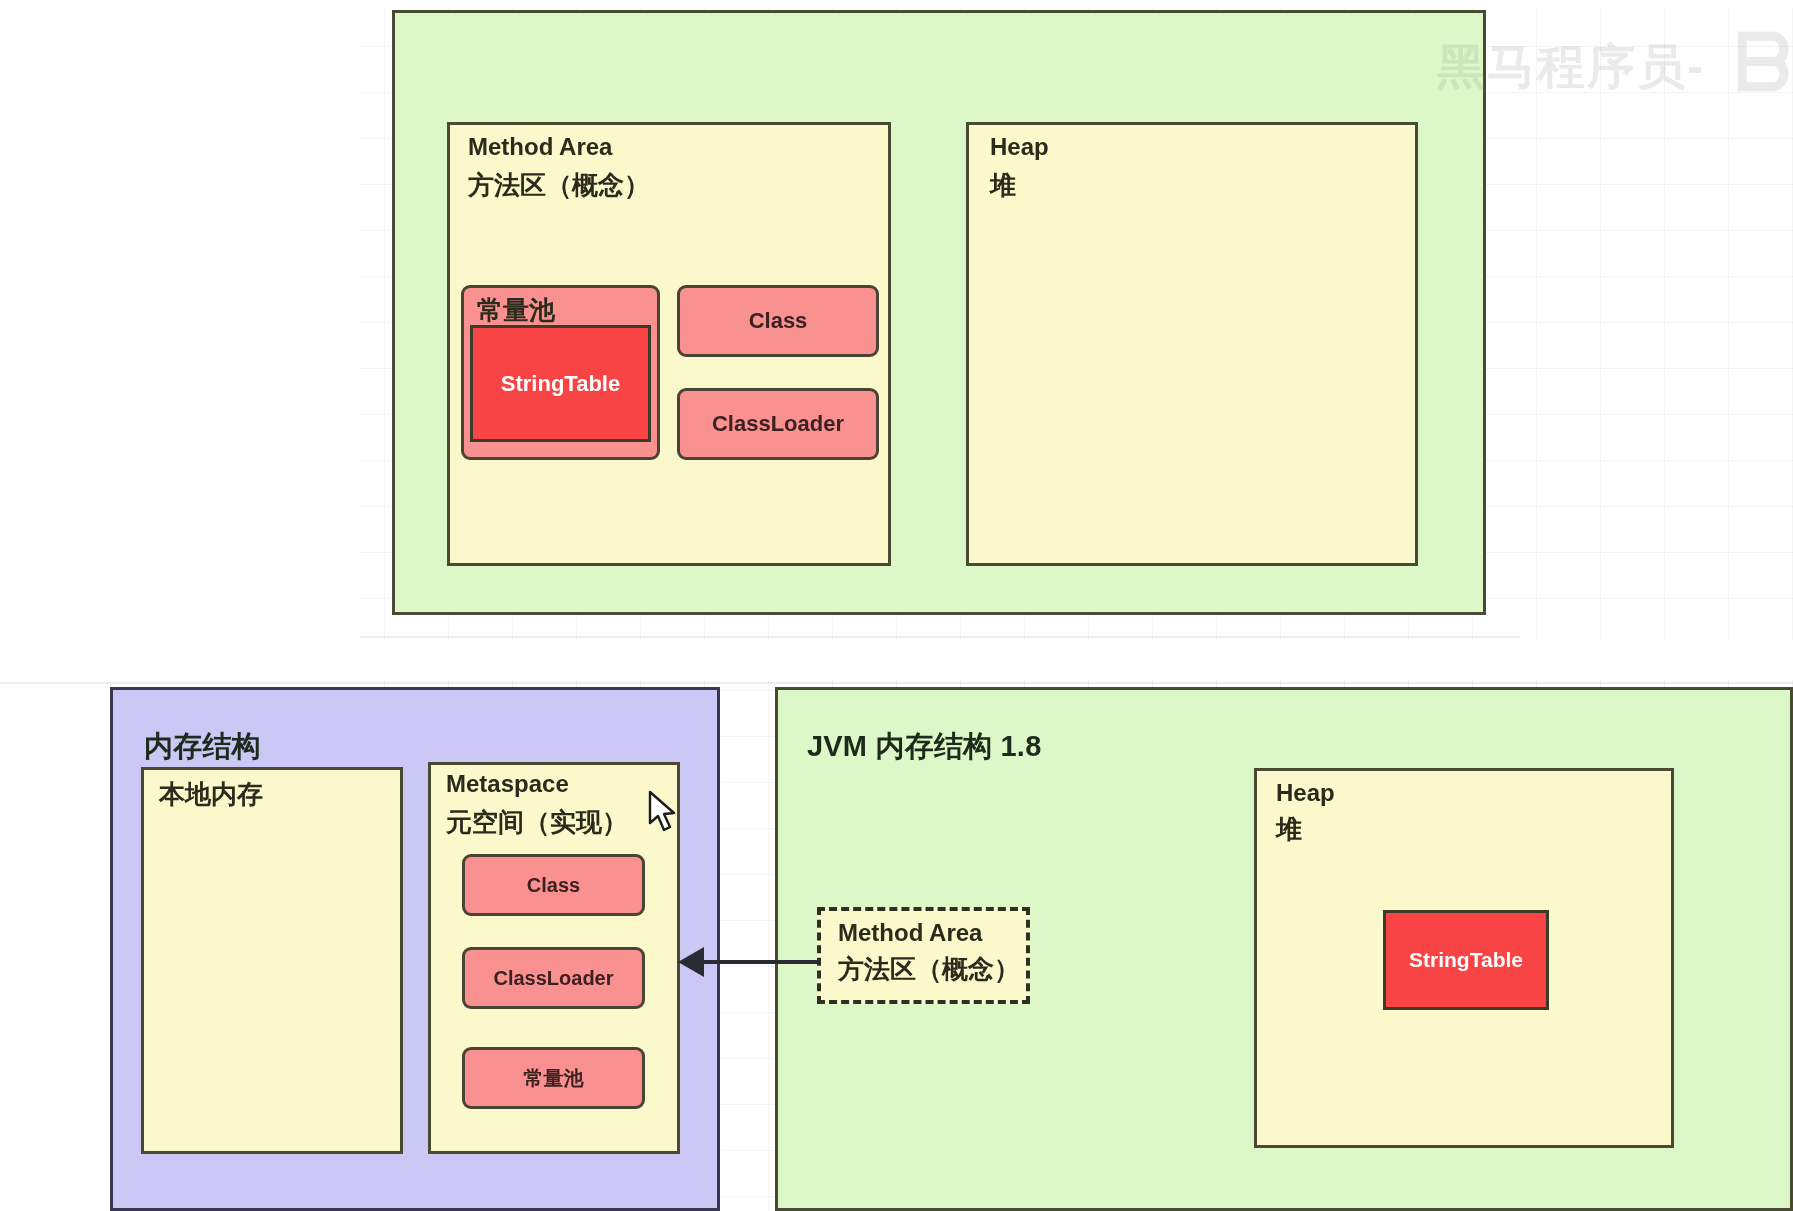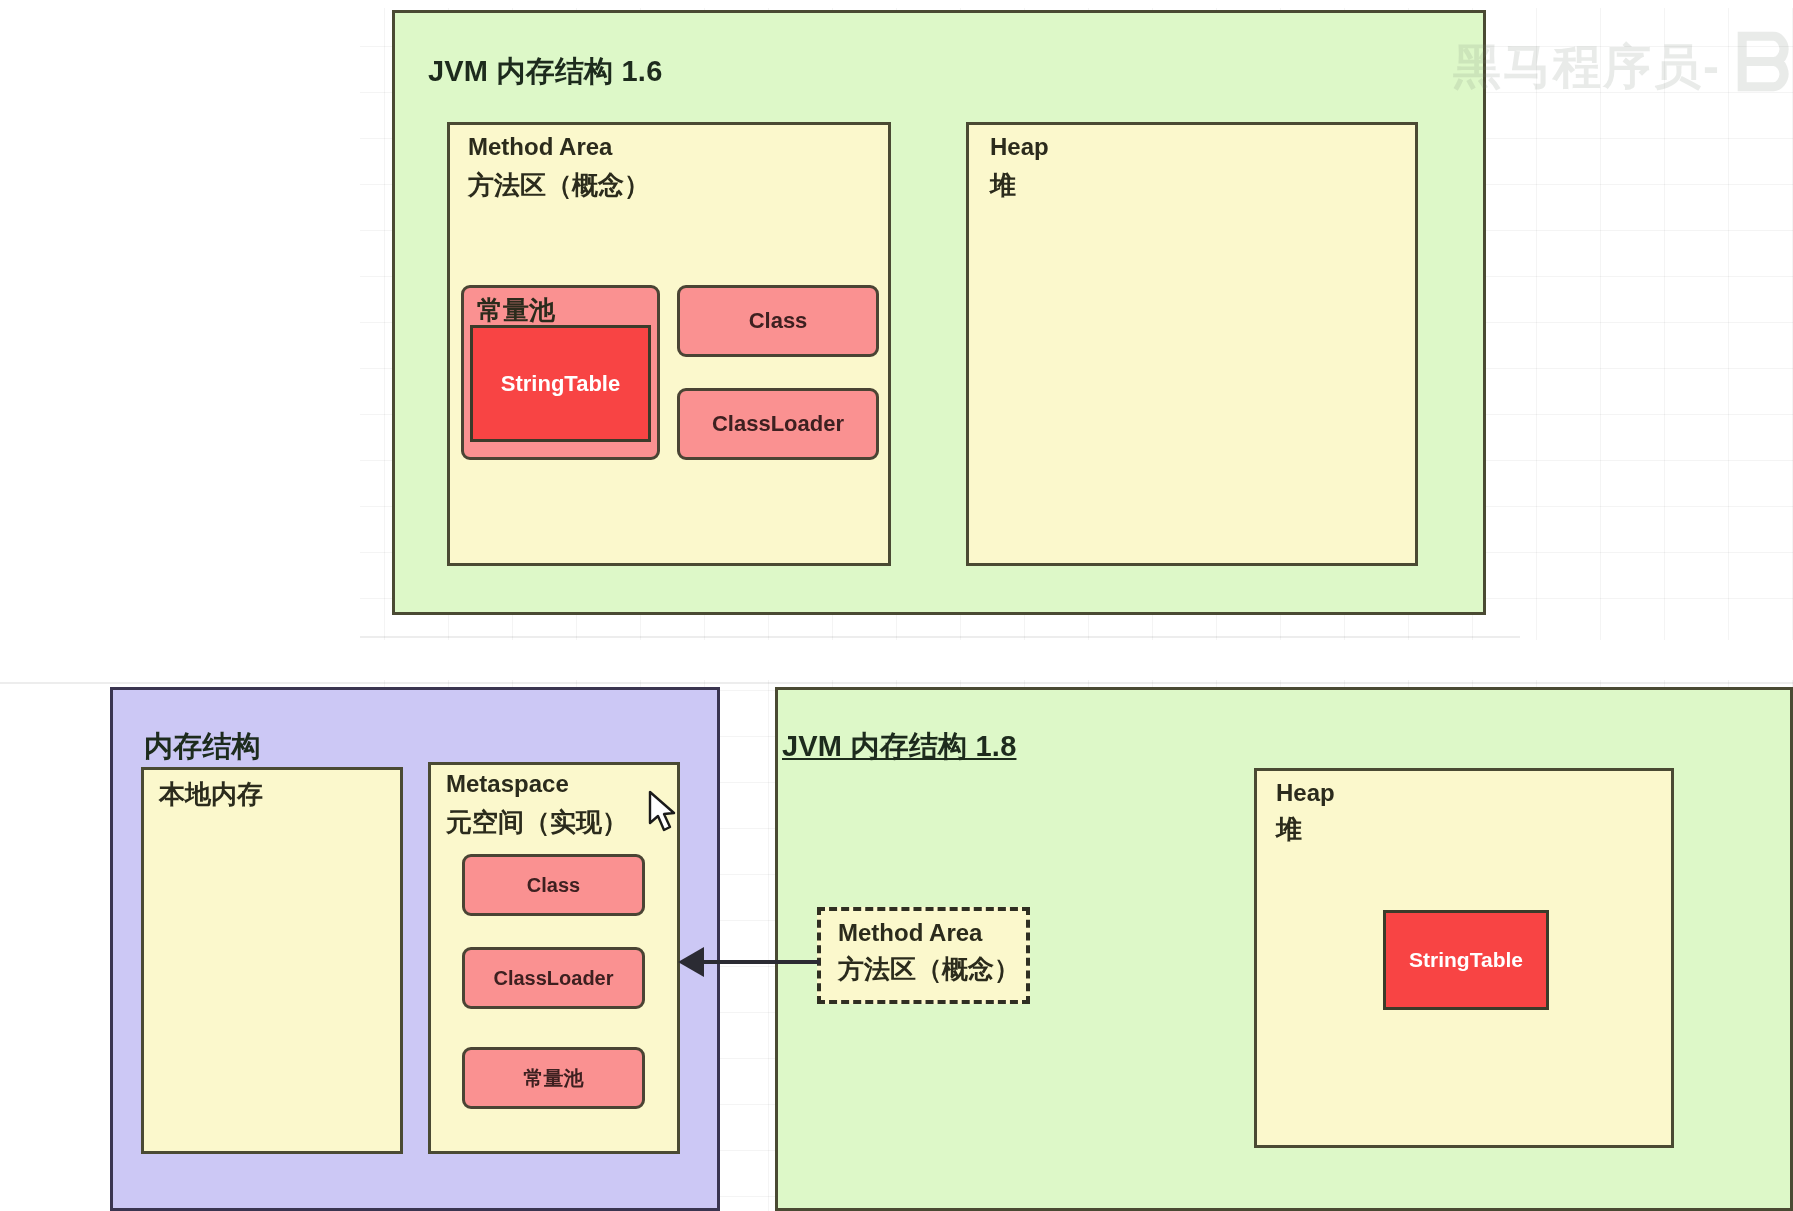--- a/index.html
+++ b/index.html
@@ -126,21 +126,20 @@
 
   
   .watermark {
     position: absolute;
     color: rgba(120,130,120,0.16);
     font-size: 48px;
     font-weight: bold;
     white-space: nowrap;
     pointer-events: none;
     letter-spacing: 2px;
-    margin-left: 16px;
   }
   .watermark-mark {
     position: absolute;
     color: rgba(120,130,120,0.16);
     font-size: 78px;
     font-weight: bold;
     pointer-events: none;
   }
 
   
@@ -156,21 +155,20 @@
 
   <div class="grid-bg"></div>
   <div class="grid-band" style="left:0;top:0;width:360px;height:1211px;"></div>
   <div class="grid-band" style="left:0;top:640px;width:1793px;height:40px;"></div>
   <div class="grid-band" style="left:0;top:0;width:1793px;height:8px;"></div>
   <div class="grid-rule" style="left:360px;top:636px;width:1160px;"></div>
   <div class="grid-rule" style="left:0px;top:682px;width:1793px;"></div>
 
   <div class="box green" style="left:392px;top:10px;width:1094px;height:605px;"></div>
 
-  <div class="title t-big" style="left:428px;top:52px;">JVM 内存结构 1.6</div>
 
   <div class="box yellow" style="left:447px;top:122px;width:444px;height:444px;"></div>
   <div class="corner-label t-mid" style="left:468px;top:133px;">Method Area</div>
   <div class="corner-label t-small" style="left:468px;top:168px;">方法区（概念）</div>
 
   <div class="box pink" style="left:461px;top:285px;width:199px;height:175px;"></div>
   <div class="corner-label t-small" style="left:477px;top:293px;">常量池</div>
   <div class="box red" style="left:470px;top:325px;width:181px;height:117px;">
     <div class="centered-label dark">StringTable</div>
   </div>
@@ -200,21 +198,21 @@
     <div class="centered-label" style="font-size:20px;">Class</div>
   </div>
   <div class="box pink" style="left:462px;top:947px;width:183px;height:62px;">
     <div class="centered-label" style="font-size:20px;">ClassLoader</div>
   </div>
   <div class="box pink" style="left:462px;top:1047px;width:183px;height:62px;">
     <div class="centered-label" style="font-size:20px;">常量池</div>
   </div>
 
   <div class="box green" style="left:775px;top:687px;width:1018px;height:524px;"></div>
-  <div class="title t-big" style="left:782px;top:727px;text-decoration:underline;">JVM 内存结构 1.8</div>
+  <div class="title t-big" style="left:807px;top:727px;">JVM 内存结构 1.8</div>
 
   <div class="box dashed" style="left:817px;top:907px;width:213px;height:97px;"></div>
   <div class="corner-label t-mid" style="left:838px;top:919px;">Method Area</div>
   <div class="corner-label t-small" style="left:838px;top:952px;">方法区（概念）</div>
 
   <div class="arrow-line" style="left:700px;top:960px;width:120px;"></div>
   <div class="arrow-head" style="left:678px;top:947px;"></div>
 
   <div class="box yellow" style="left:1254px;top:768px;width:420px;height:380px;"></div>
   <div class="corner-label t-mid" style="left:1276px;top:779px;">Heap</div>

